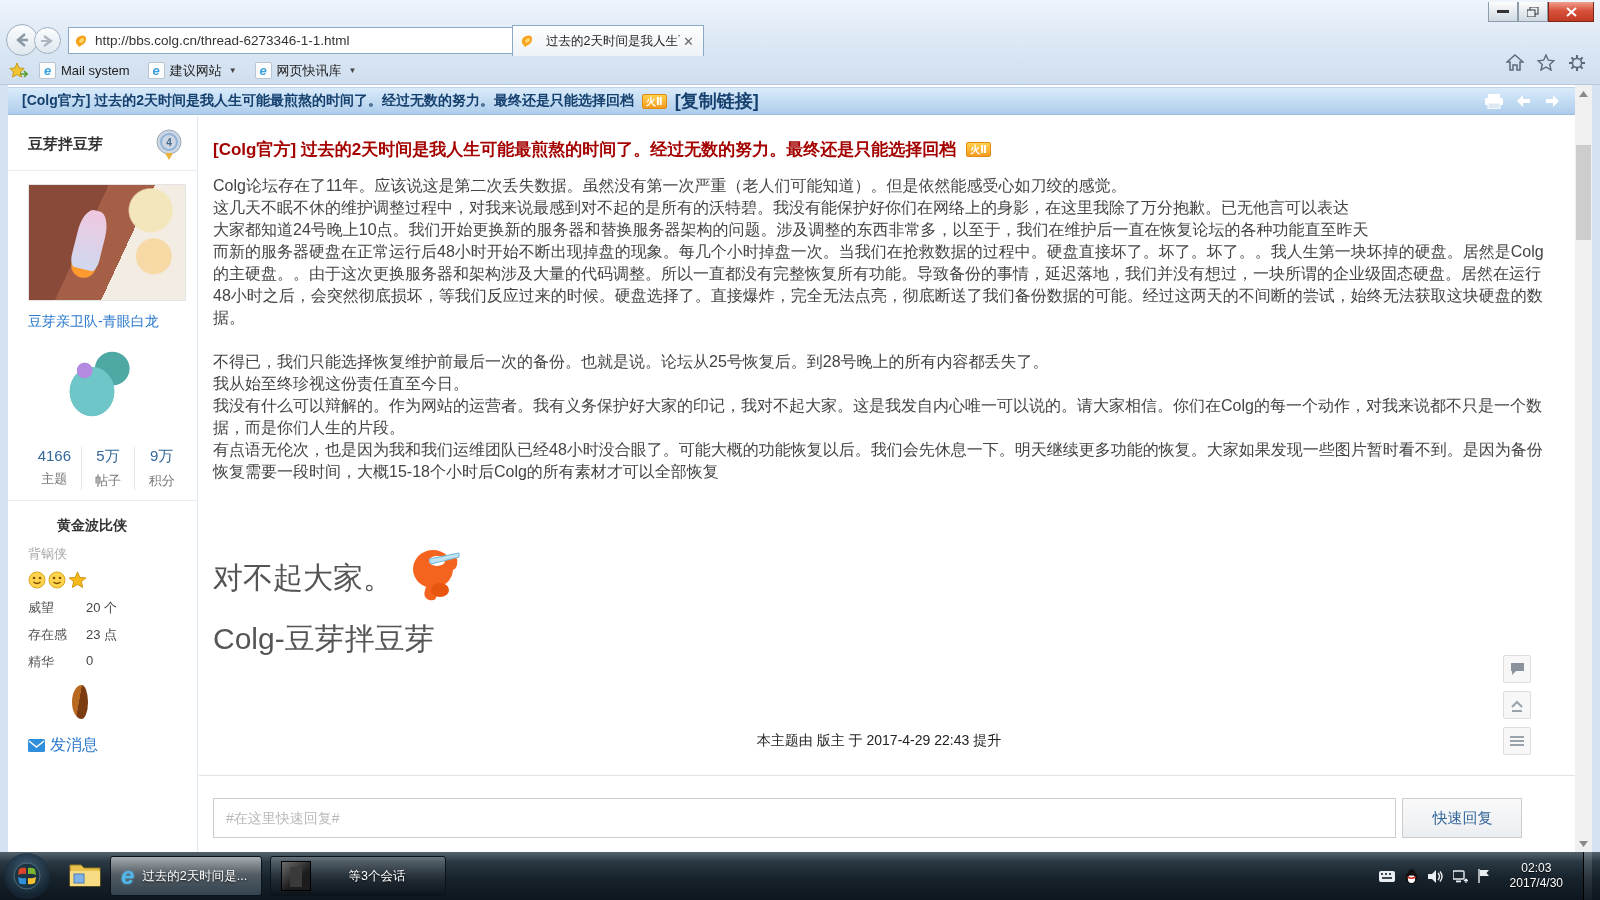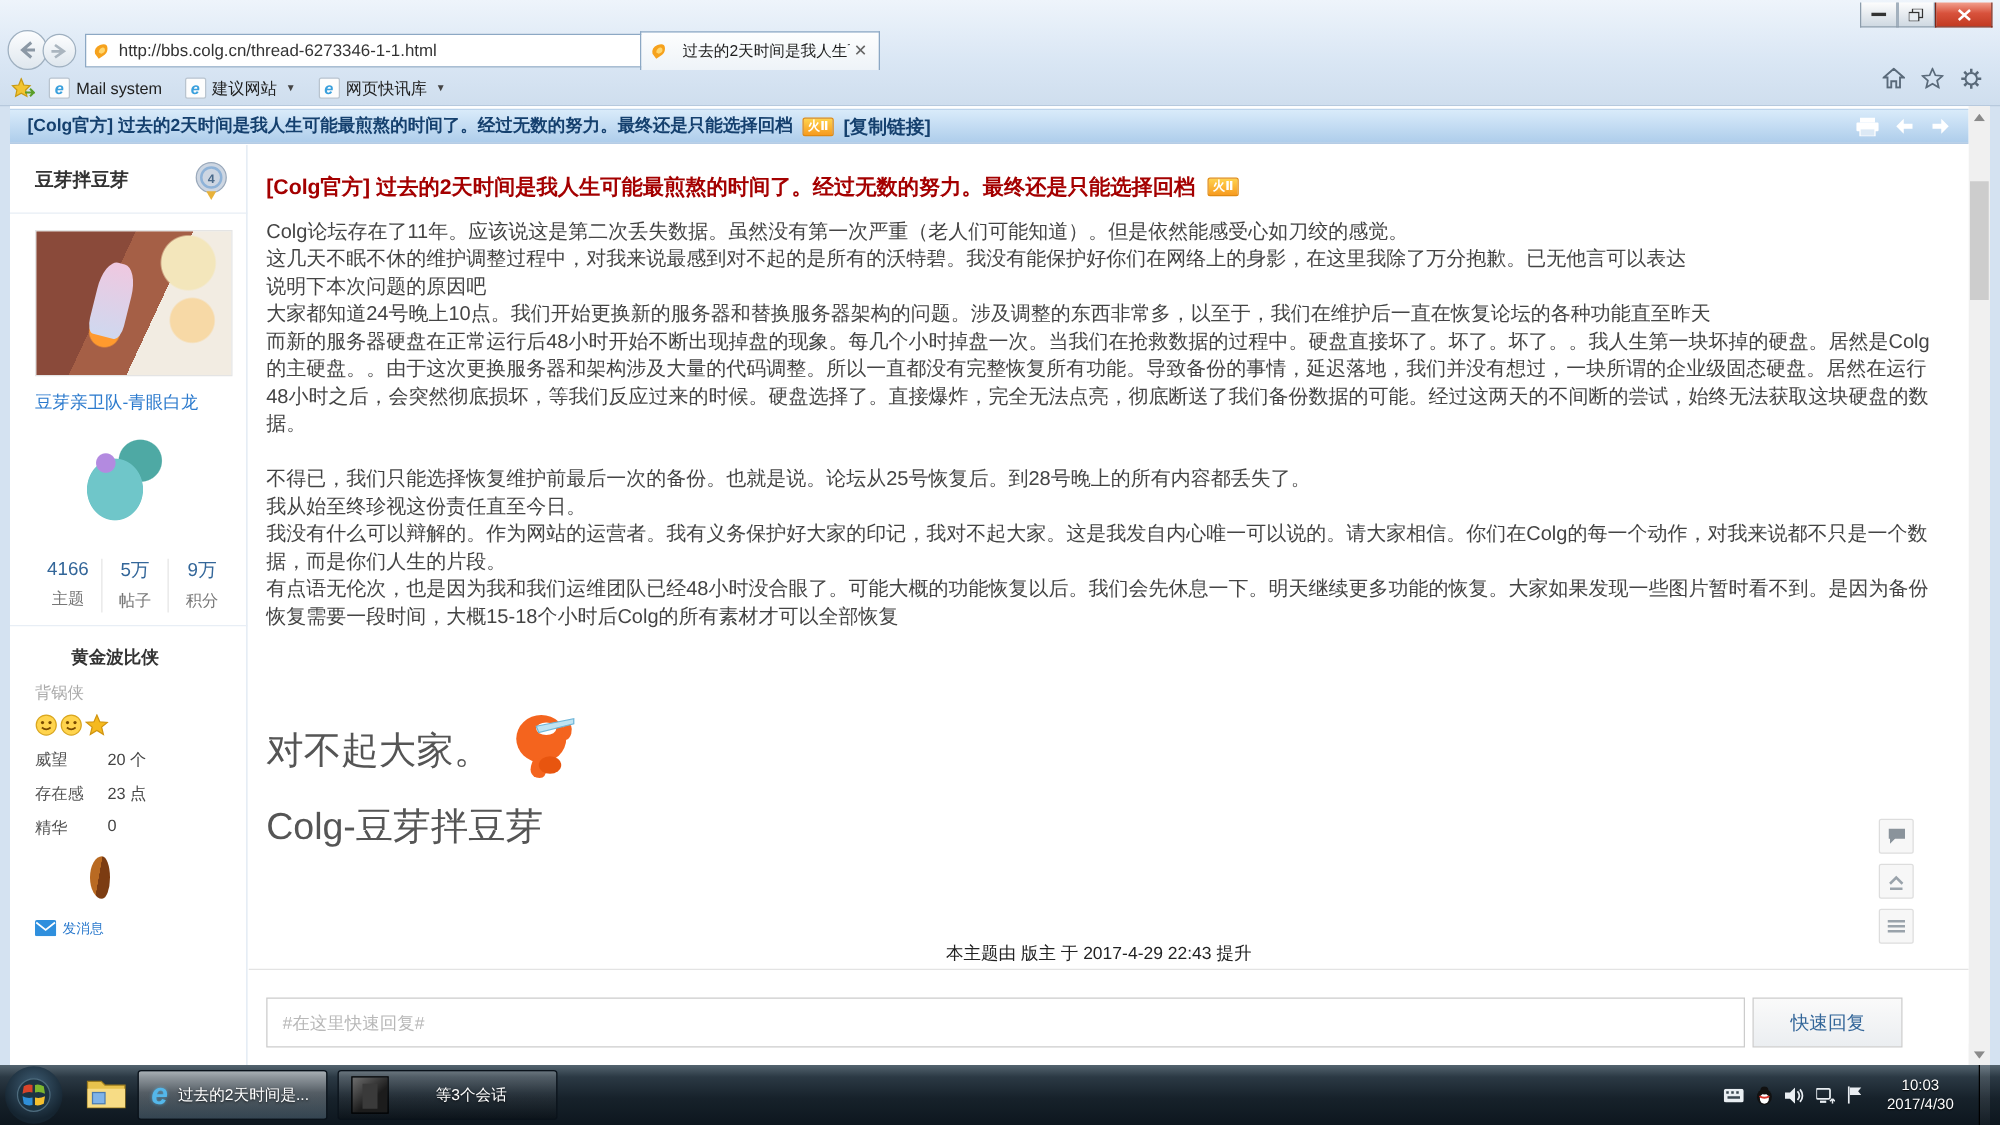--- a/index.html
+++ b/index.html
@@ -55,21 +55,21 @@
   .pagecontent { position:absolute; left:0; top:0; right:17px; bottom:0; background:#fff; overflow:hidden; }
 
   
   .threadbar { position:absolute; left:0; top:2px; width:100%; height:28px;
     background:linear-gradient(#d9ebfa,#aecdeb); border-top:1px solid #bcd4ec; border-bottom:1px solid #9dbcdd;
     display:flex; align-items:center; padding:0 14px; }
   .threadbar-title { font-size:14px; font-weight:bold; color:#15406e; white-space:nowrap; }
   .hotbadge { display:inline-block; margin:0 8px; background:linear-gradient(#ffd24d,#f79b1f);
     border:1px solid #e08a12; border-radius:2px; color:#fff; font-size:10px; font-weight:bold;
     padding:0px 3px; line-height:13px; }
-  .copylink { font-size:15px; font-weight:bold; color:#15406e;text-align:right; }
+  .copylink { font-size:18px; font-weight:bold; color:#15406e;text-align:right; }
   .threadbar-tools { margin-left:auto; display:flex; gap:12px; align-items:center; color:#f4f9fe; }
 
   
   .contentrow { position:absolute; left:0; top:31px; right:0; bottom:0; }
   .sidebar { position:absolute; left:0; top:0; width:190px; bottom:0; background:#fff;
     border-right:1px solid #dee8f2; padding:12px 0 0 20px; }
   .uname-row { display:flex; align-items:center; width:160px; }
   .uname { font-size:15px; font-weight:bold; color:#333; }
   .medal { margin-left:auto; margin-right:4px; }
   .side-hr { border:none; border-top:1px solid #e8eef5; margin:10px 0 0 -20px; width:190px; }
@@ -92,21 +92,21 @@
   .side-stat .v { font-size:15px; color:#336699; }
   .side-stat .l { font-size:13px; color:#777; margin-top:6px; }
   .rank1 { margin-top:16px; font-size:14px; font-weight:bold; color:#333;margin-left:29px; }
   .rank2 { margin-top:10px; font-size:13px; color:#aaa; }
   .smilies { margin-top:8px; display:flex; align-items:center; gap:2px; }
   .attr-row { display:flex; margin-top:9px; width:150px; font-size:13px; color:#555; }
   .attr-row .al { width:58px; }
   .attr-row .av { color:#444; }
   .shell { margin:14px 0 0 44px; width:16px; height:34px;
     background:linear-gradient(100deg,#b96a22 45%, #7c3c12 46%); border-radius:60% 40% 40% 60%/50% 50% 50% 50%; }
-  .sendmsg { display:flex; align-items:center; gap:5px; margin-top:16px; font-size:11px; color:#2b7acd; }
+  .sendmsg { display:flex; align-items:center; gap:5px; margin-top:16px; font-size:16px; color:#2b7acd; }
 
   
   .main { position:absolute; left:191px; right:0; top:0; bottom:0; background:#fff; }
   .postmeta { display:flex; align-items:center; height:40px; padding:0 14px; border-bottom:1px solid #ebebeb; }
   .person-icon { width:17px; height:17px; background:#e5673a; border-radius:2px; position:relative; margin-right:8px; }
   .person-icon::before { content:""; position:absolute; left:5px; top:2px; width:7px; height:7px; border-radius:50%; background:#fff; }
   .person-icon::after { content:""; position:absolute; left:2.5px; top:9px; width:12px; height:7px; border-radius:6px 6px 0 0; background:#fff; }
   .posted { font-size:13.5px; color:#666; }
   .meta-sep { color:#ccc; margin:0 12px; }
   .onlyauthor { font-size:13.5px; color:#666; display:flex; align-items:center; gap:6px; }
@@ -368,21 +368,20 @@
 
       <div class="main">
 
         <div class="postbody">
           <div class="post-title">
             <span>[Colg官方] 过去的2天时间是我人生可能最煎熬的时间了。经过无数的努力。最终还是只能选择回档</span>
             <span class="hotbadge">火Ⅱ</span>
           </div>
           <p>Colg论坛存在了11年。应该说这是第二次丢失数据。虽然没有第一次严重（老人们可能知道）。但是依然能感受心如刀绞的感觉。</p>
           <p>这几天不眠不休的维护调整过程中，对我来说最感到对不起的是所有的沃特碧。我没有能保护好你们在网络上的身影，在这里我除了万分抱歉。已无他言可以表达</p>
-          <p>说明下本次问题的原因吧</p>
           <p>大家都知道24号晚上10点。我们开始更换新的服务器和替换服务器架构的问题。涉及调整的东西非常多，以至于，我们在维护后一直在恢复论坛的各种功能直至昨天</p>
           <p>而新的服务器硬盘在正常运行后48小时开始不断出现掉盘的现象。每几个小时掉盘一次。当我们在抢救数据的过程中。硬盘直接坏了。坏了。坏了。。我人生第一块坏掉的硬盘。居然是Colg的主硬盘。。由于这次更换服务器和架构涉及大量的代码调整。所以一直都没有完整恢复所有功能。导致备份的事情，延迟落地，我们并没有想过，一块所谓的企业级固态硬盘。居然在运行48小时之后，会突然彻底损坏，等我们反应过来的时候。硬盘选择了。直接爆炸，完全无法点亮，彻底断送了我们备份数据的可能。经过这两天的不间断的尝试，始终无法获取这块硬盘的数据。</p>
           <p class="gap-p">不得已，我们只能选择恢复维护前最后一次的备份。也就是说。论坛从25号恢复后。到28号晚上的所有内容都丢失了。</p>
           <p>我从始至终珍视这份责任直至今日。</p>
           <p>我没有什么可以辩解的。作为网站的运营者。我有义务保护好大家的印记，我对不起大家。这是我发自内心唯一可以说的。请大家相信。你们在Colg的每一个动作，对我来说都不只是一个数据，而是你们人生的片段。</p>
           <p>有点语无伦次，也是因为我和我们运维团队已经48小时没合眼了。可能大概的功能恢复以后。我们会先休息一下。明天继续更多功能的恢复。大家如果发现一些图片暂时看不到。是因为备份恢复需要一段时间，大概15-18个小时后Colg的所有素材才可以全部恢复</p>
 
           <div class="sig-line1">
             <span class="sig-big">对不起大家。</span>
             <svg class="sig-emoji" width="56" height="58">
@@ -504,18 +503,18 @@
           <path d="M13 9 V13 M13 9 L11 11 M13 9 L15 11" stroke="#e9eef2" stroke-width="1.2"></path>
         </svg>
     </span>
     <span class="trayicon">
       <svg width="12" height="14">
           <path d="M1 0 V14" stroke="#e9eef2" stroke-width="1.4"></path>
           <path d="M2 1 H11 L8.5 4 L11 7 H2 Z" fill="#e9eef2"></path>
         </svg>
     </span>
     <div class="clock">
-      <div>10:03</div>
+      <div>02:03</div>
       <div>2017/4/30</div>
     </div>
     <div class="showdesk"></div>
   </div>
 </div>
 
 </body></html>

